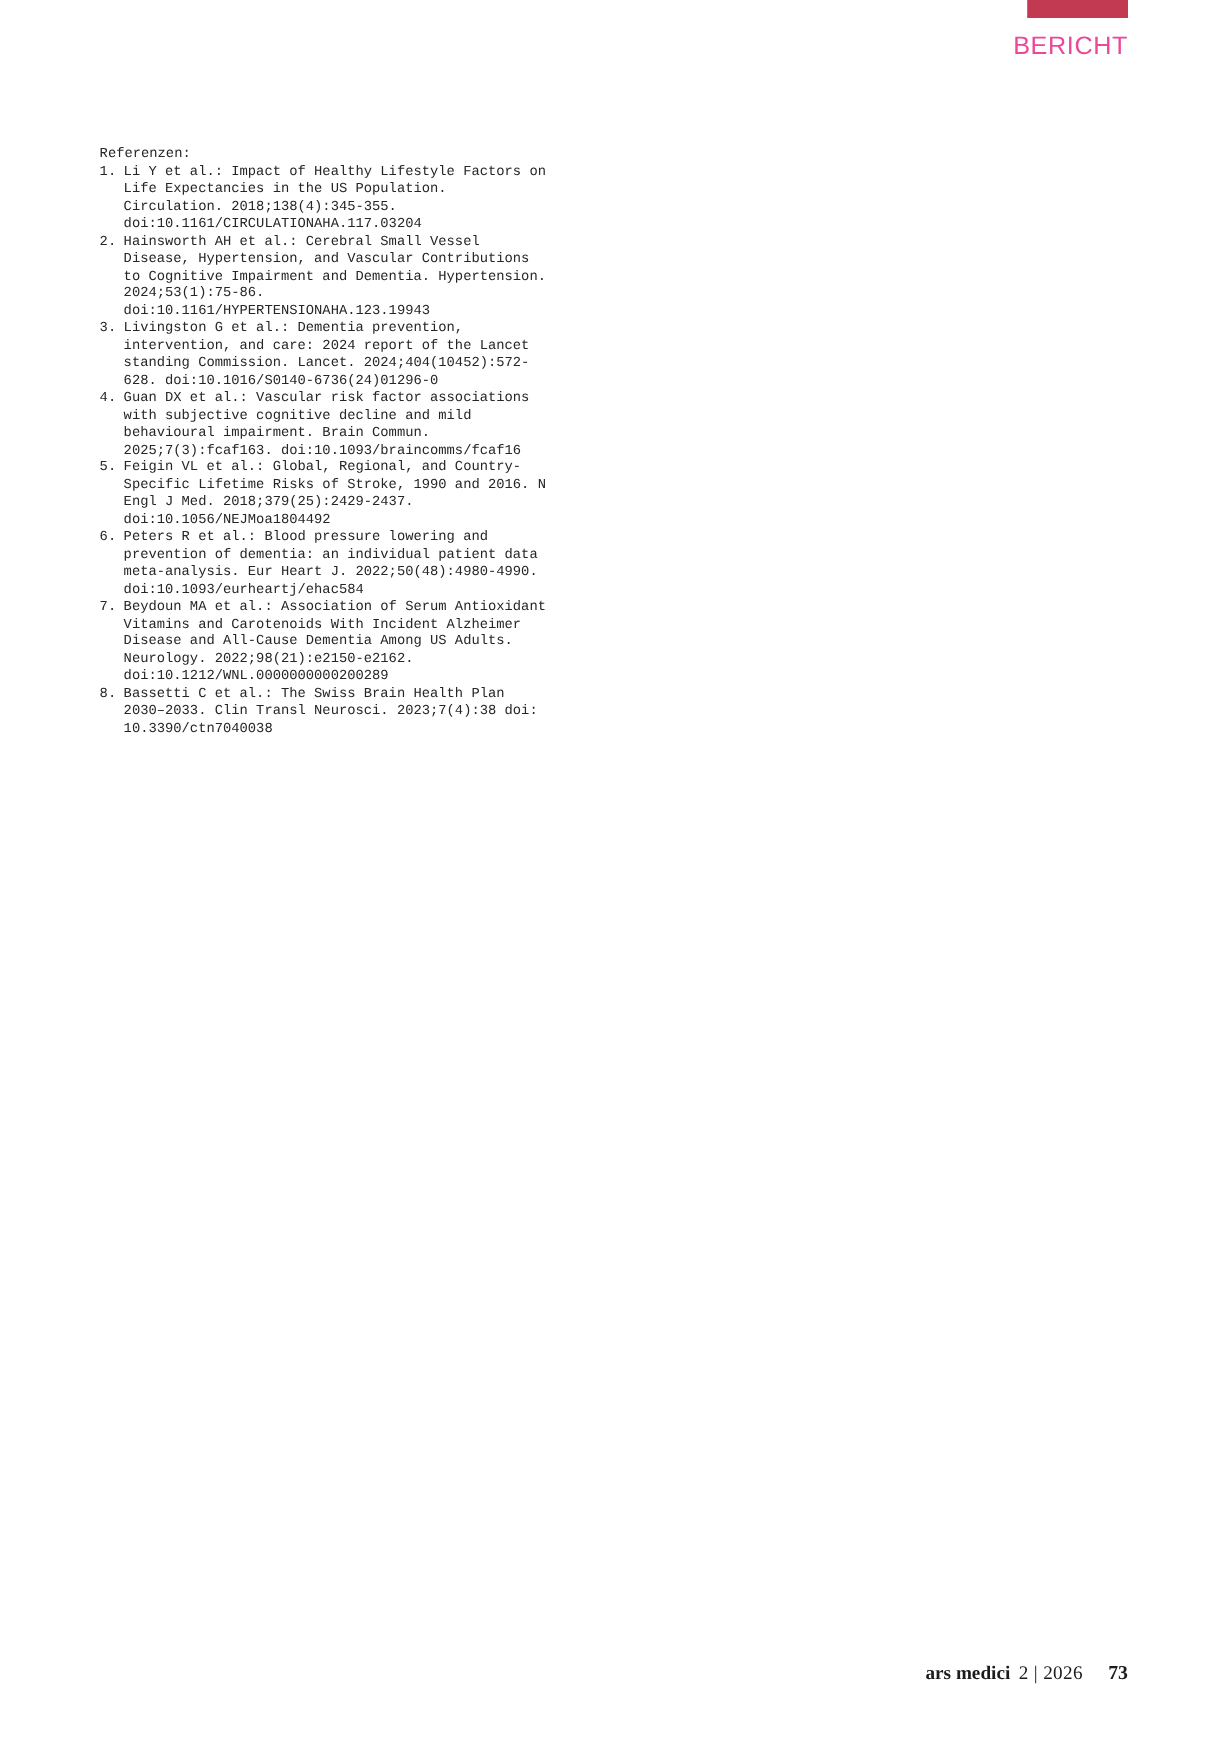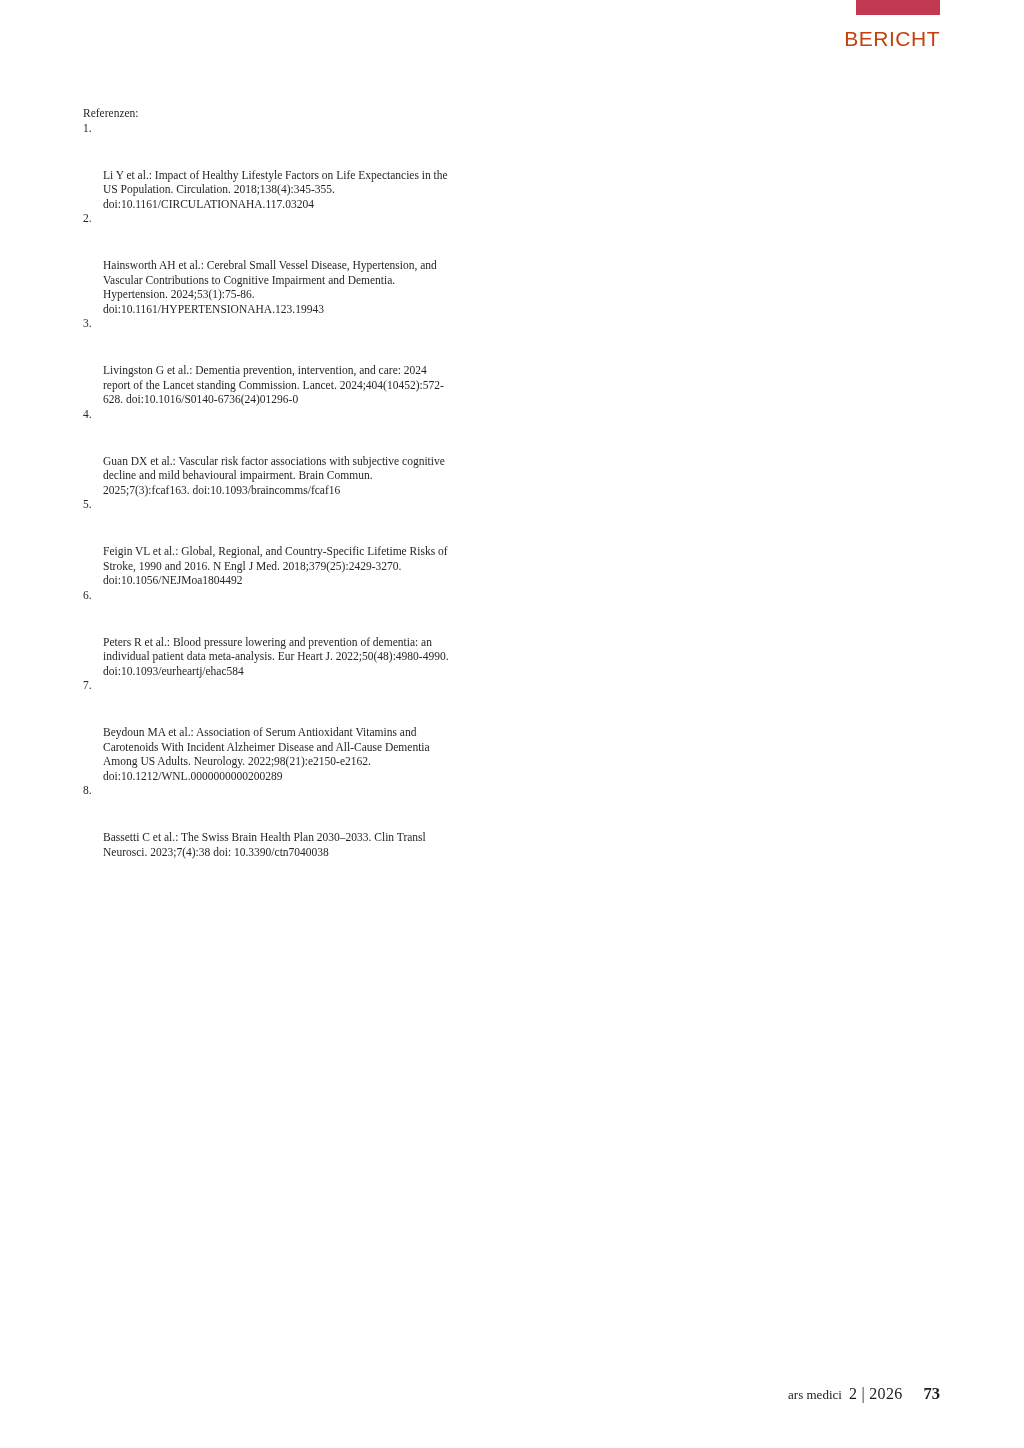--- a/index.html
+++ b/index.html
@@ -27,33 +27,34 @@
     background: #c13a52;
   }
   .section-label {
     position: absolute;
     top: 28px;
     right: 84px;
     font-family: "Liberation Sans", sans-serif;
     font-size: 21px;
     line-height: 21px;
     letter-spacing: 0.5px;
-    color: #c2410c;
+    color: #ec4899;
     text-align: right;
   }
 
   
   .references {
     position: absolute;
     left: 83px;
-    top: 106px;
+    top: 122px;
     width: 372px;
     font-size: 11.5px;
     line-height: 14.5px;
     color: #262626;
+    font-family: Liberation Mono, monospace;
   }
   .ref-title {
     margin: 0 0 0 0;
     font-weight: normal;
     font-size: 11.5px;
     line-height: 14.5px;
   }
   .ref-list {
     margin: 0;
     padding: 0;
@@ -62,36 +63,35 @@
   .ref-item {
     display: flex;
     align-items: flex-start;
   }
   .ref-num {
     flex: 0 0 20px;
     width: 20px;
   }
   .ref-text {
     flex: 1 1 auto;
-    margin-top: 47px;
   }
 
   
   .footer {
     position: absolute;
     top: 1384px;
     right: 84px;
     display: flex;
     align-items: baseline;
     white-space: nowrap;
     color: #1c1c1c;
   }
   .footer .journal-name {
-    font-weight: normal;
-    font-size: 13px;
+    font-weight: bold;
+    font-size: 16px;
   }
   .footer .issue {
     font-size: 16px;
     margin-left: 7px;
     letter-spacing: 0.3px;
   }
   .footer .page-number {
     font-weight: bold;
     font-size: 16.5px;
     margin-left: 21px;
@@ -120,21 +120,21 @@
         <li class="ref-item">
           <span class="ref-num">3.</span>
           <span class="ref-text">Livingston G et al.: Dementia prevention, intervention, and care: 2024 report of the Lancet standing Commission. Lancet. 2024;404(10452):572-628. doi:10.1016/S0140-6736(24)01296-0</span>
         </li>
         <li class="ref-item">
           <span class="ref-num">4.</span>
           <span class="ref-text">Guan DX et al.: Vascular risk factor associations with subjective cognitive decline and mild behavioural impairment. Brain Commun. 2025;7(3):fcaf163. doi:10.1093/braincomms/fcaf16</span>
         </li>
         <li class="ref-item">
           <span class="ref-num">5.</span>
-          <span class="ref-text">Feigin VL et al.: Global, Regional, and Country-Specific Lifetime Risks of Stroke, 1990 and 2016. N Engl J Med. 2018;379(25):2429-3270. doi:10.1056/NEJMoa1804492</span>
+          <span class="ref-text">Feigin VL et al.: Global, Regional, and Country-Specific Lifetime Risks of Stroke, 1990 and 2016. N Engl J Med. 2018;379(25):2429-2437. doi:10.1056/NEJMoa1804492</span>
         </li>
         <li class="ref-item">
           <span class="ref-num">6.</span>
           <span class="ref-text">Peters R et al.: Blood pressure lowering and prevention of dementia: an individual patient data meta-analysis. Eur Heart J. 2022;50(48):4980-4990. doi:10.1093/eurheartj/ehac584</span>
         </li>
         <li class="ref-item">
           <span class="ref-num">7.</span>
           <span class="ref-text">Beydoun MA et al.: Association of Serum Antioxidant Vitamins and Carotenoids With Incident Alzheimer Disease and All-Cause Dementia Among US Adults. Neurology. 2022;98(21):e2150-e2162. doi:10.1212/WNL.0000000000200289</span>
         </li>
         <li class="ref-item">

